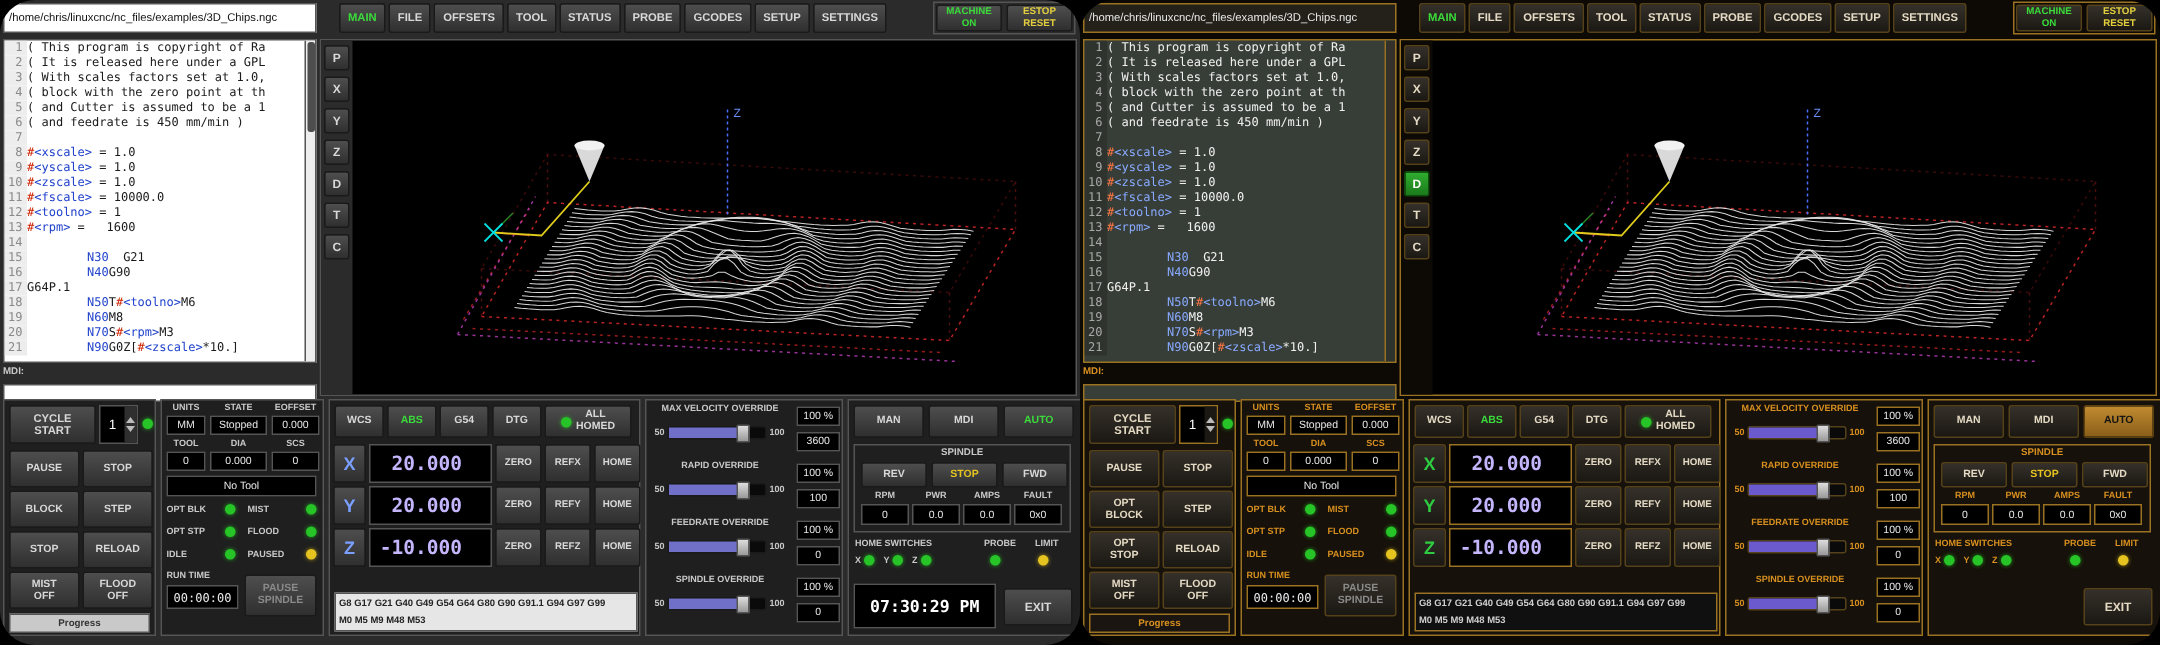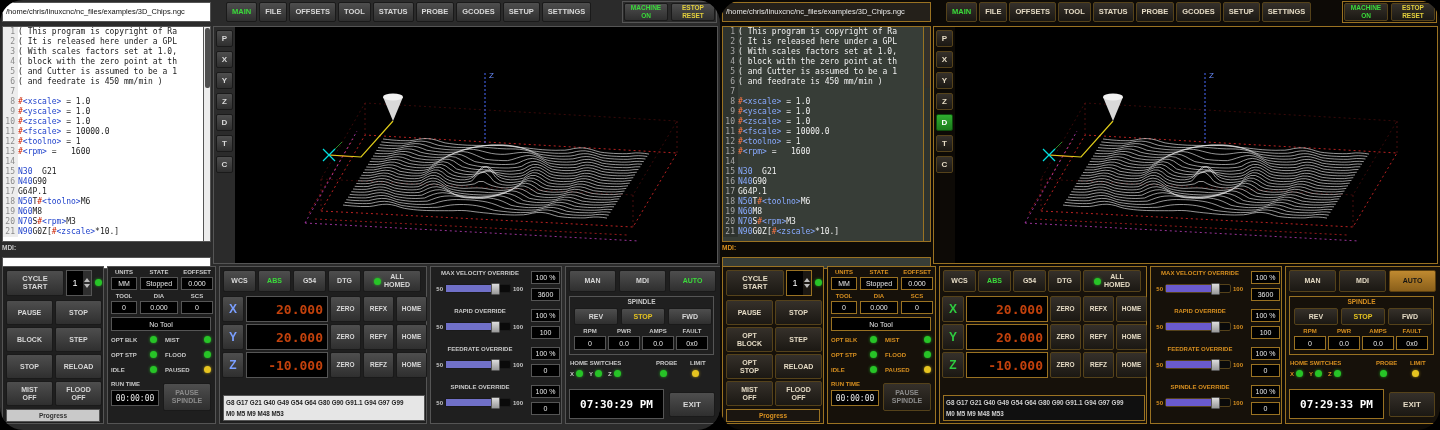--- a/index.html
+++ b/index.html
@@ -57,21 +57,21 @@
   .machine-on { color:#3adb3a; } .estop { color:#e3cf3d; }
 
   
   .editor { position:absolute; left:2px; top:26px; width:209px; height:216px;
             background:var(--editor-bg); border:1px solid var(--box-border); overflow:hidden;
             font-family:"DejaVu Sans Mono", monospace; }
   .gl { display:flex; height:10px; line-height:10px; font-size:8px; white-space:pre; }
   .ln { width:15px; text-align:right; padding-right:3px; background:var(--gutter);
         color:var(--gutter-text); flex:none; }
   .code { color:var(--editor-text); }
-  .sg-h{color:var(--hash);} .sg-v{color:var(--var);} .sg-n{color:var(--nword);}
+  .sg-h{color:var(--hash);} .sg-v{color:var(--var);} .sg-n{color:var(--nword);margin-left:40px;}
   .sg-c,.sg-p{color:inherit;}
   .vscroll { position:absolute; right:0; top:0; width:7px; height:100%; background:var(--gutter);
              border-left:1px solid var(--box-border); }
   .vscroll .thumb { position:absolute; top:1px; left:1px; width:5px; height:60px;
                     background:var(--btn-a); border-radius:2px; }
 
   .mdi { position:absolute; left:2px; top:244px; width:209px; height:20px; }
   .mdi-label { font-size:6.5px; color:var(--label); height:7px; line-height:7px; font-weight:bold; }
   .mdi-input { width:100%; height:12px; background:var(--editor-bg); border:1px solid var(--box-border);
                font-size:8px; color:var(--editor-text); padding:0 2px; font-family:"DejaVu Sans Mono",monospace; }
@@ -131,23 +131,23 @@
 
   
   .drobox { left:219px; top:0; width:208px; height:158px; }
   .dro-top { position:absolute; top:3px; left:3px; display:flex; gap:2px; }
   .drobtn { width:33px; height:22px; }
   .drobtn.active { color:#3adb3a; }
   .allhomed { width:58px; height:22px; gap:3px; }
   .axisrow { position:absolute; left:2px; display:flex; gap:2px; }
   .arow0{top:29px;} .arow1{top:57px;} .arow2{top:85px;}
   .axis-btn { width:22px; height:26px; font-size:12px; color:var(--axis); }
-  .dro-val { width:82px; height:26px; background:#000; color:#c2410c; border:1px solid var(--box-border);
+  .dro-val { width:82px; height:26px; background:#000; color:#c4b5fd; border:1px solid var(--box-border);
              font-family:"DejaVu Sans Mono",monospace; font-weight:bold; font-size:13px;
-             display:flex; align-items:center; justify-content:flex-end; padding-right:4px; }
+             display:flex; align-items:center; justify-content:flex-end; padding-right:19px; }
   .btn.sm { width:31px; height:26px; font-size:6.5px; }
   .modal { position:absolute; left:3px; top:128px; width:202px; height:26px;
            background:var(--modal-bg); border:1px solid var(--box-border); padding:1px 2px; }
   .mline { font-size:6.3px; color:var(--modal-text); line-height:11px; white-space:nowrap; font-weight:bold; }
 
   
   .ovrbox { left:430px; top:0; width:132px; height:158px; }
   .ovr-group { position:absolute; left:2px; width:128px; height:37px; }
   .g0{top:2px;} .g1{top:40px;} .g2{top:78px;} .g3{top:116px;}
   .ovr-label { position:absolute; left:0; top:1px; width:94px; text-align:center; }
@@ -887,19 +887,18 @@
                 <span class="led green"></span>
               </span>
             <span class="axpair">
                 <span class="lbl">Z</span>
                 <span class="led green"></span>
               </span>
           </span>
           <span class="led green probe-led"></span>
           <span class="led yellow limit-led"></span>
         </div>
-        <div class="clock">07:29:33 PM</div>
         <div class="btn exit">EXIT</div>
       </div>
 
     </div>
   </div>
 </div>
 
 </body></html>

